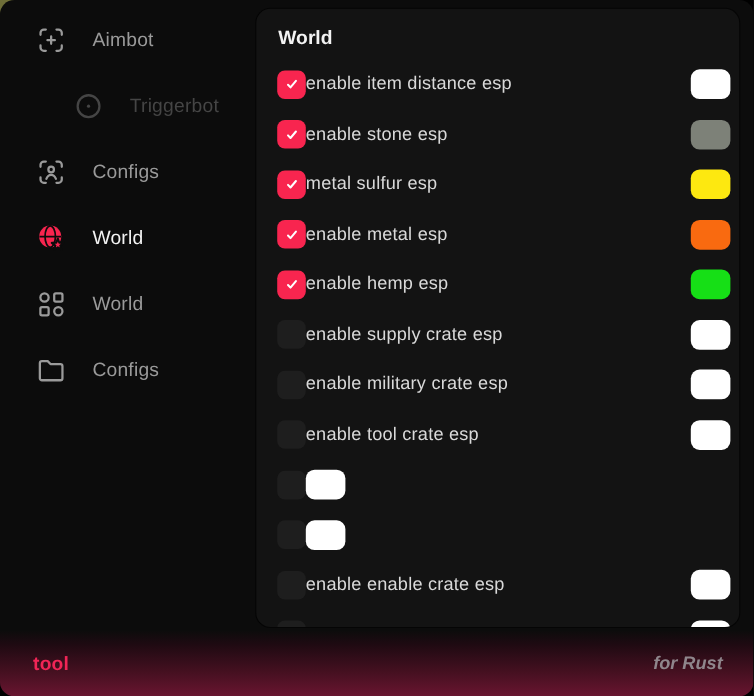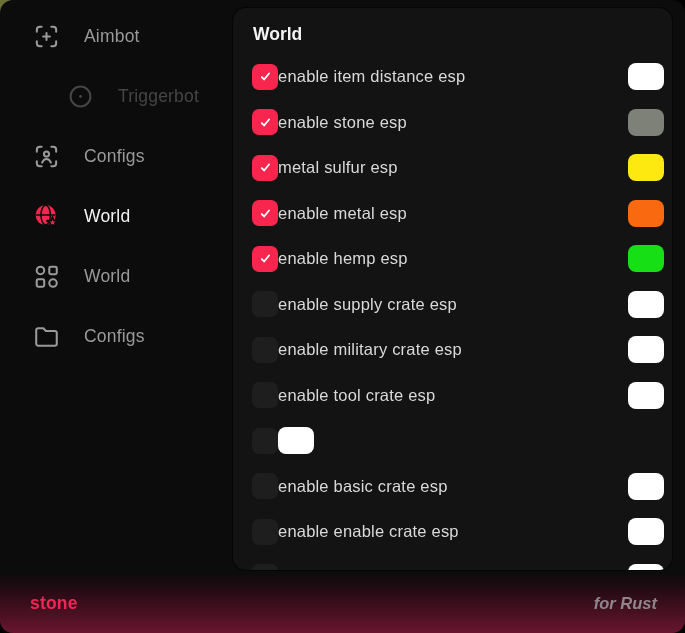--- a/index.html
+++ b/index.html
@@ -188,34 +188,33 @@
     <span class="checkbox"></span>
     <span class="row-label">enable tool crate esp</span>
     <span class="swatch" style="background: rgb(255, 255, 255);"></span>
   </div>
         <div class="row">
     <span class="checkbox"></span>
     <span class="swatch" style="background: rgb(255, 255, 255);"></span>
   </div>
         <div class="row">
     <span class="checkbox"></span>
-    <span class="row-label">enable basic crate esp</span>
     <span class="swatch" style="background: rgb(255, 255, 255);"></span>
   </div>
         <div class="row">
     <span class="checkbox"></span>
     <span class="row-label">enable enable crate esp</span>
     <span class="swatch" style="background: rgb(255, 255, 255);"></span>
   </div>
         <div class="row">
     <span class="checkbox"></span>
     <span class="row-label"></span>
     <span class="swatch" style="background: rgb(255, 255, 255);"></span>
   </div>
       </div>
   </div>
 
   <div class="footer">
-    <span class="brand">stone</span>
+    <span class="brand">tool</span>
     <span class="tagline">for Rust</span>
   </div>
 
 </div>
 
 </body></html>

